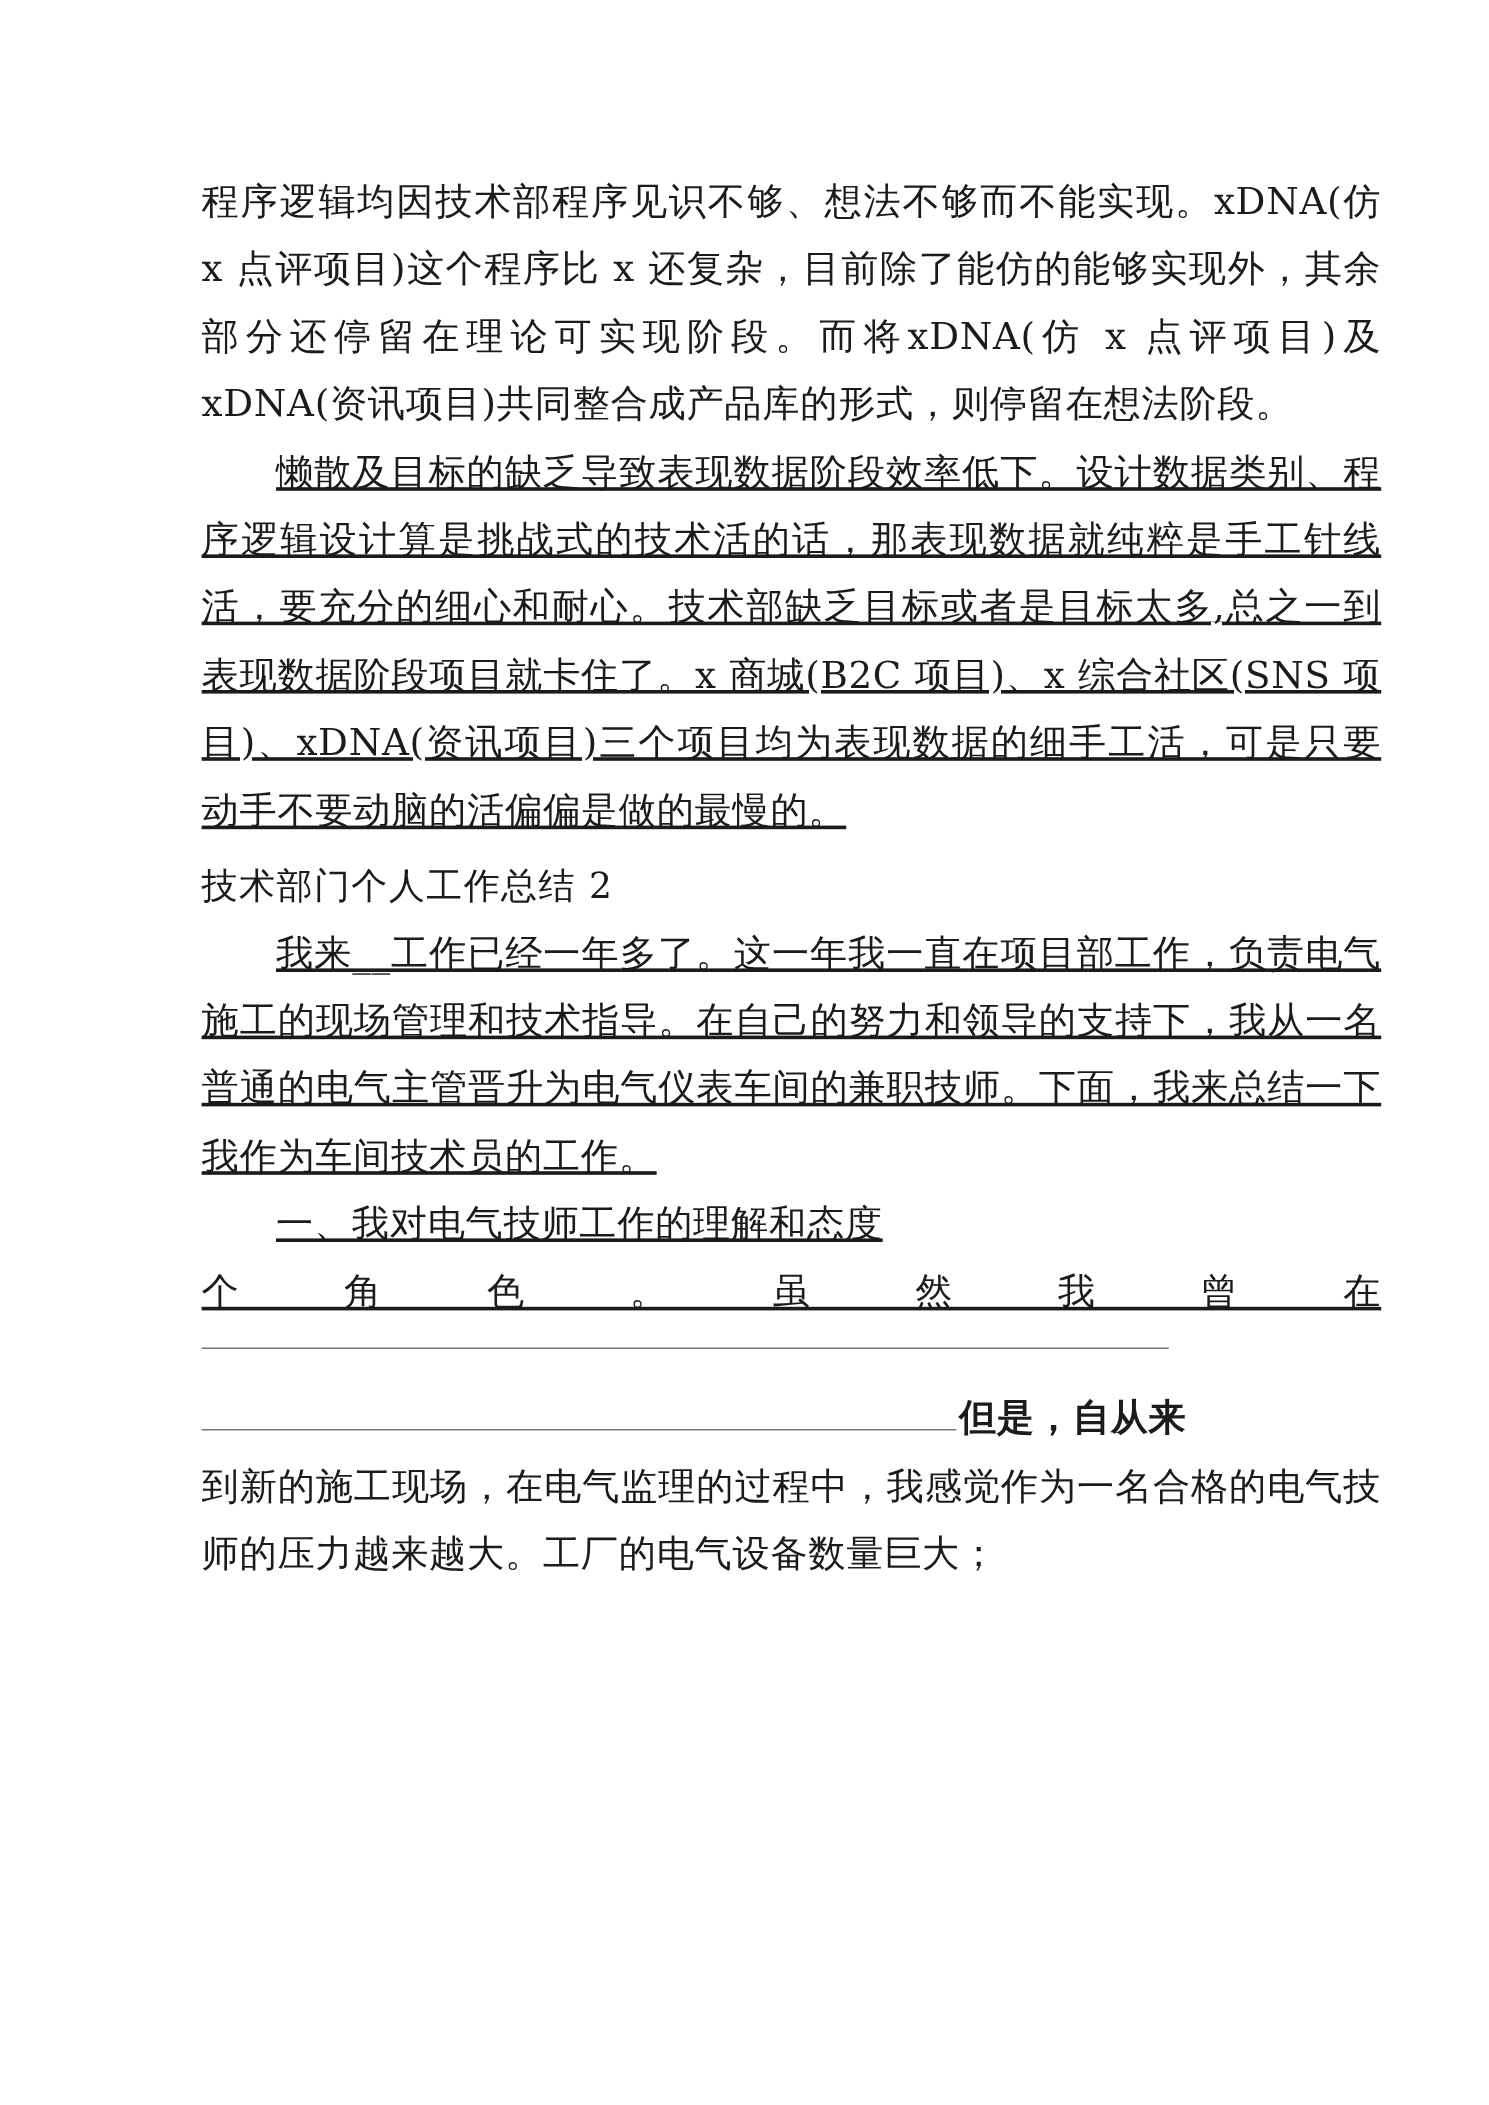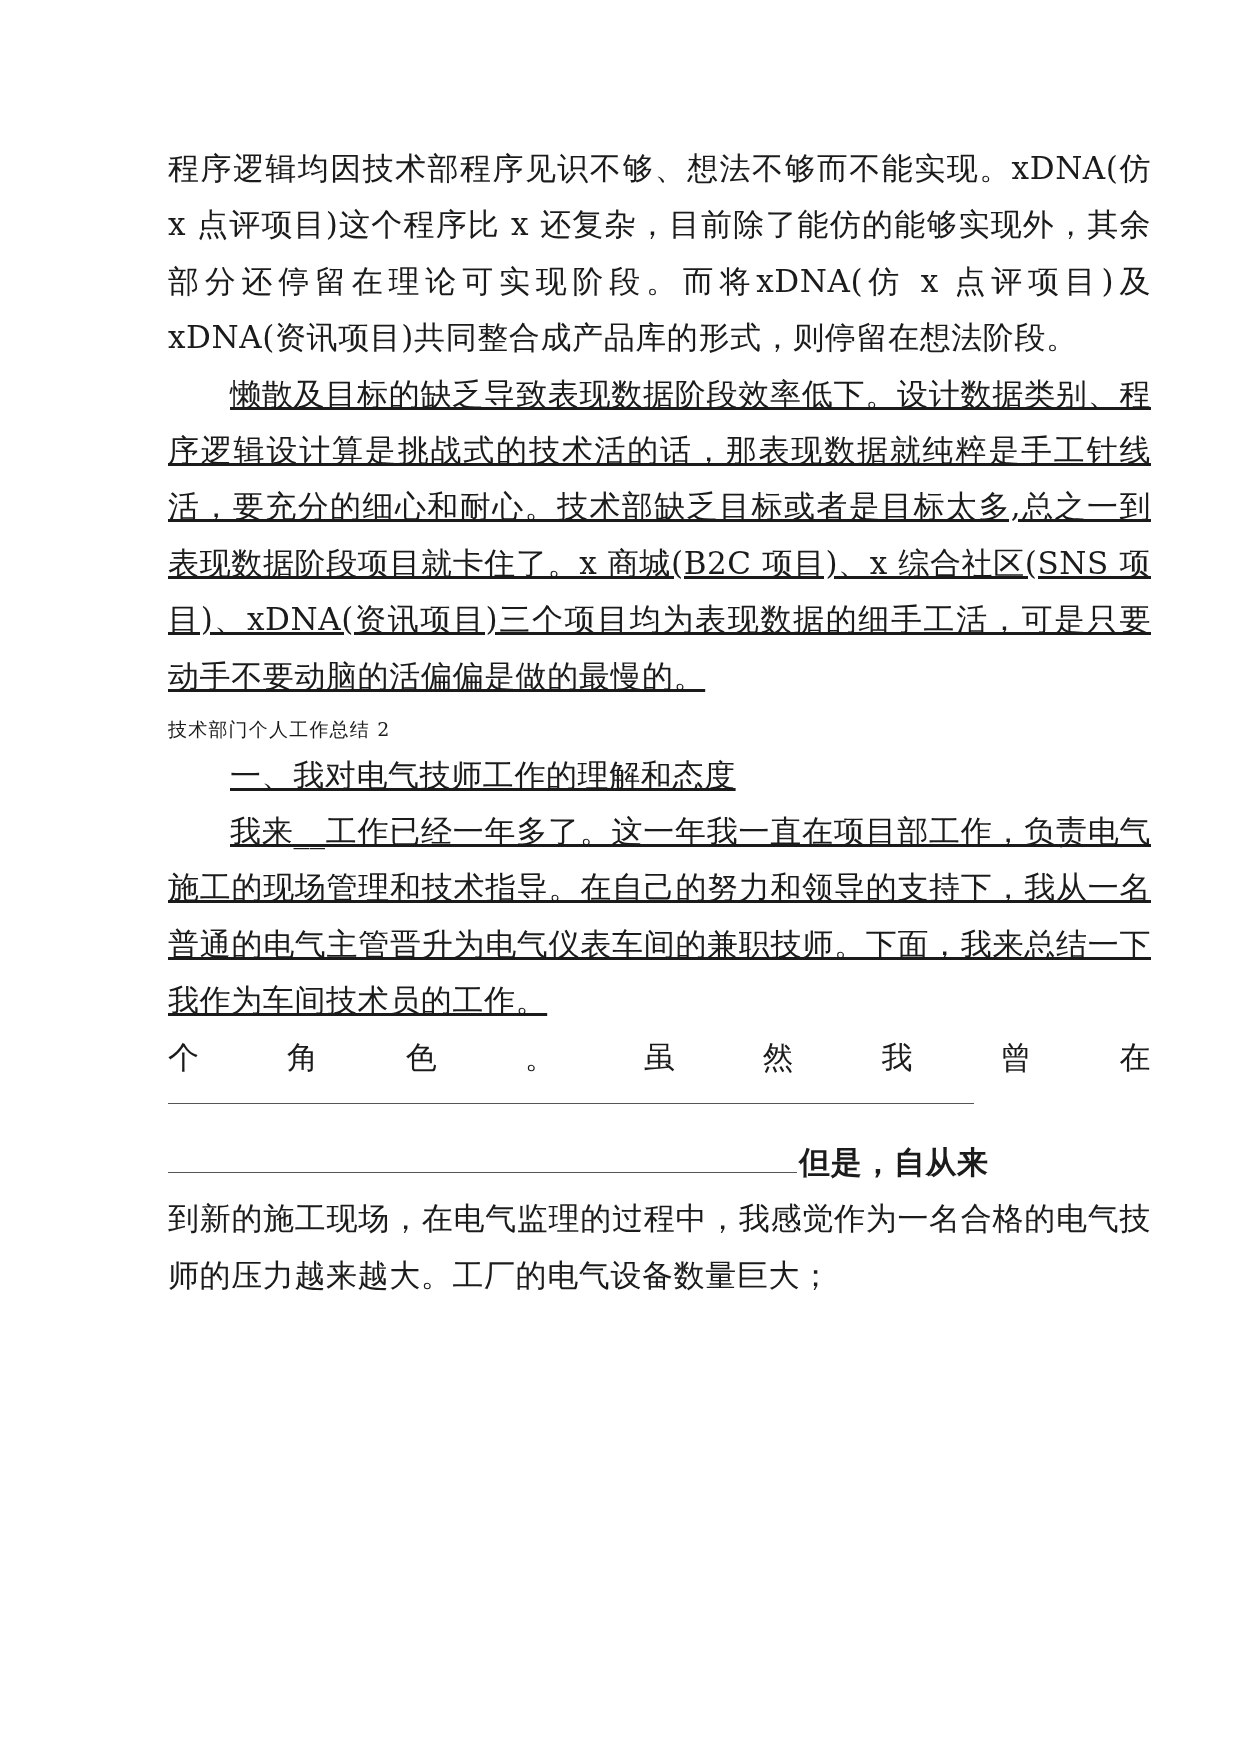--- a/index.html
+++ b/index.html
@@ -30,27 +30,28 @@
   p {
     margin: 0 0 0 0;
     letter-spacing: 0.6px;
   }
   .indent {
     text-indent: 62px;
     text-decoration: underline;
   }
   .heading {
     letter-spacing: 1.2px;
-    font-size: 19px;
+    font-size: 30px;
     margin-top: 8px;
   }
   .spread {
     text-align: justify;
     text-align-last: justify;
     letter-spacing: 0.6px;
+    text-decoration: underline;
   }
   .rule-inline {
     display: inline-block;
     vertical-align: baseline;
     border-bottom: 1px solid #555;
     height: 0.95em;
     width: 64%;
     margin-right: 2px;
   }
   .rule-long {
@@ -70,23 +71,23 @@
 
 <div class="page">
   <div class="doc">
 
     <p class="">程序逻辑均因技术部程序见识不够、想法不够而不能实现。xDNA(仿 x 点评项目)这个程序比 x 还复杂，目前除了能仿的能够实现外，其余部分还停留在理论可实现阶段。而将xDNA(仿 x 点评项目)及 xDNA(资讯项目)共同整合成产品库的形式，则停留在想法阶段。</p>
 
     <p class="indent">懒散及目标的缺乏导致表现数据阶段效率低下。设计数据类别、程序逻辑设计算是挑战式的技术活的话，那表现数据就纯粹是手工针线活，要充分的细心和耐心。技术部缺乏目标或者是目标太多,总之一到表现数据阶段项目就卡住了。x 商城(B2C 项目)、x 综合社区(SNS 项目)、xDNA(资讯项目)三个项目均为表现数据的细手工活，可是只要动手不要动脑的活偏偏是做的最慢的。</p>
 
     <p class="heading">技术部门个人工作总结 2</p>
 
+    <p class="indent">我来__工作已经一年多了。这一年我一直在项目部工作，负责电气施工的现场管理和技术指导。在自己的努力和领导的支持下，我从一名普通的电气主管晋升为电气仪表车间的兼职技师。下面，我来总结一下我作为车间技术员的工作。</p>
+
     <p class="indent">一、我对电气技师工作的理解和态度</p>
-
-    <p class="indent">我来__工作已经一年多了。这一年我一直在项目部工作，负责电气施工的现场管理和技术指导。在自己的努力和领导的支持下，我从一名普通的电气主管晋升为电气仪表车间的兼职技师。下面，我来总结一下我作为车间技术员的工作。</p>
 
 
     <p class="spread">个 角 色 。 虽 然 我 曾 在</p>
 
     <span class="rule-long"></span>
 
     <p class="tight"><span class="rule-inline"></span><span>但是，自从来</span></p>
 
     <p>到新的施工现场，在电气监理的过程中，我感觉作为一名合格的电气技师的压力越来越大。工厂的电气设备数量巨大；</p>
 

